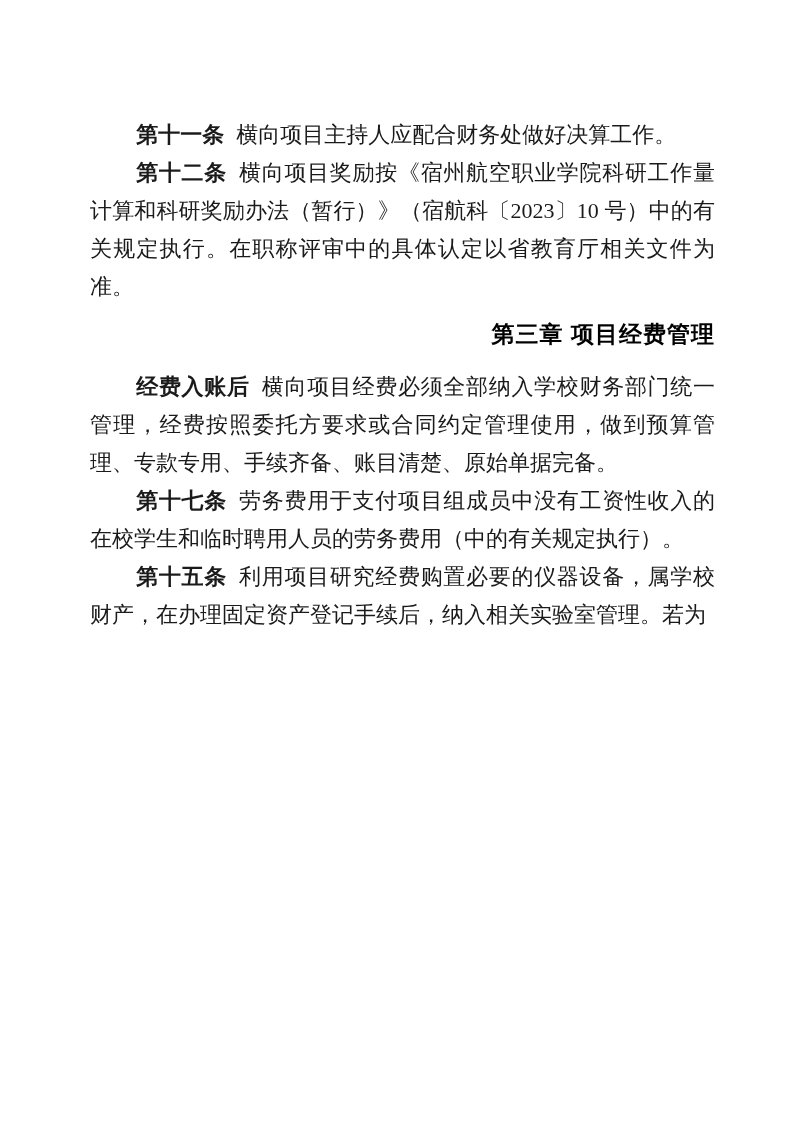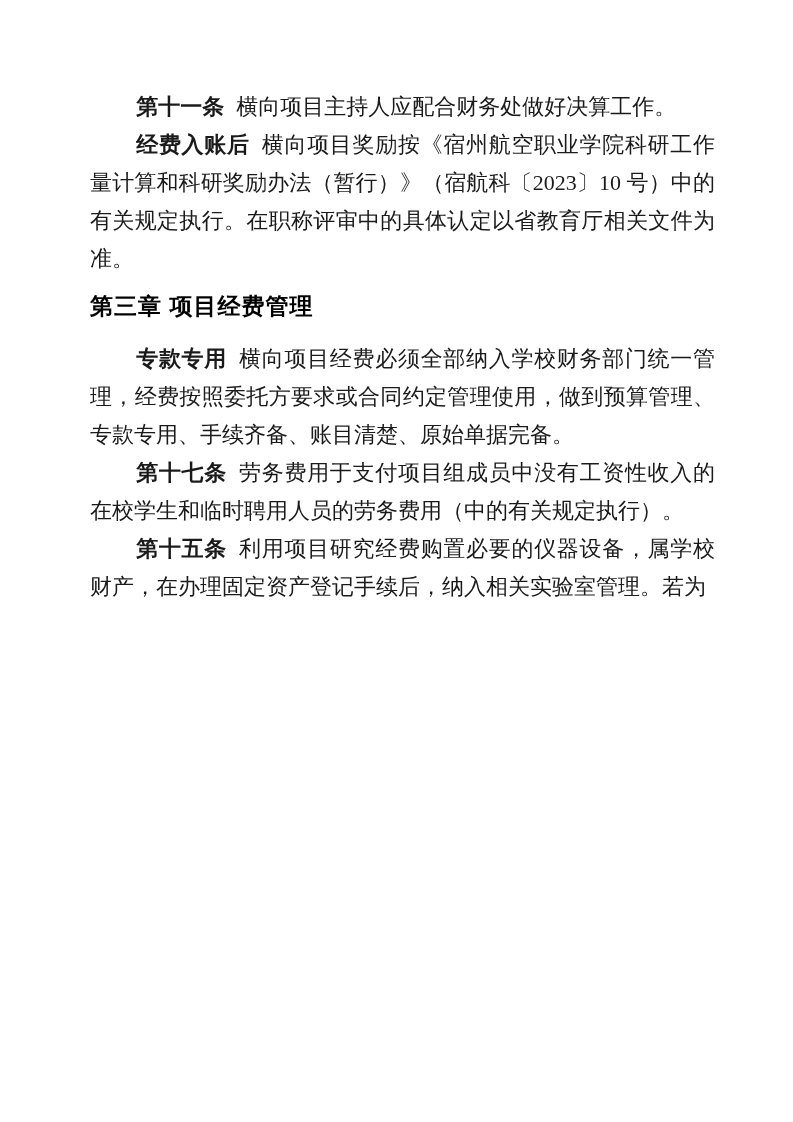--- a/index.html
+++ b/index.html
@@ -7,21 +7,21 @@
     padding: 0;
     background: #ffffff;
   }
   .page {
     position: relative;
     width: 793px;
     height: 1122px;
     margin: 0 auto;
     background: #ffffff;
     box-sizing: border-box;
-    padding: 88px 78px 0 90px;
+    padding: 116px 78px 0 90px;
     color: #1a1a1a;
     font-family: "Liberation Serif", "DejaVu Serif", serif;
     font-size: 22px;
     line-height: 38px;
     overflow: hidden;
     border-radius: 11px;
   }
   p.article {
     margin: 0;
     padding: 0;
@@ -30,46 +30,46 @@
     text-indent: 2.1em;
   }
   .article-label {
     font-weight: 700;
     margin-right: 0.55em;
     font-family: "Liberation Sans", "DejaVu Sans", sans-serif;
   }
   h2.chapter {
     margin: 9px 0 15px 0;
     padding: 0;
-    text-align: left;
+    text-align: right;
     font-size: 23px;
     font-weight: 700;
     line-height: 38px;
     letter-spacing: 1px;
     color: #000000;
     font-family: "Liberation Sans", "DejaVu Sans", sans-serif;
   }
 </style>
 </head>
 <body>
 
 <div class="page">
 
   <p class="article">
     <span class="article-label">第十一条</span><span>横向项目主持人应配合财务处做好决算工作。</span>
   </p>
 
   <p class="article">
-    <span class="article-label">经费入账后</span><span>横向项目奖励按《宿州航空职业学院科研工作量计算和科研奖励办法（暂行）》（宿航科〔2023〕10 号）中的有关规定执行。在职称评审中的具体认定以省教育厅相关文件为准。</span>
+    <span class="article-label">第十二条</span><span>横向项目奖励按《宿州航空职业学院科研工作量计算和科研奖励办法（暂行）》（宿航科〔2023〕10 号）中的有关规定执行。在职称评审中的具体认定以省教育厅相关文件为准。</span>
   </p>
 
   <h2 class="chapter">第三章 项目经费管理</h2>
 
   <p class="article">
-    <span class="article-label">专款专用</span><span>横向项目经费必须全部纳入学校财务部门统一管理，经费按照委托方要求或合同约定管理使用，做到预算管理、专款专用、手续齐备、账目清楚、原始单据完备。</span>
+    <span class="article-label">经费入账后</span><span>横向项目经费必须全部纳入学校财务部门统一管理，经费按照委托方要求或合同约定管理使用，做到预算管理、专款专用、手续齐备、账目清楚、原始单据完备。</span>
   </p>
 
 
 
 
   <p class="article">
     <span class="article-label">第十七条</span><span>劳务费用于支付项目组成员中没有工资性收入的在校学生和临时聘用人员的劳务费用（中的有关规定执行）。</span>
   </p>
 
   <p class="article">

